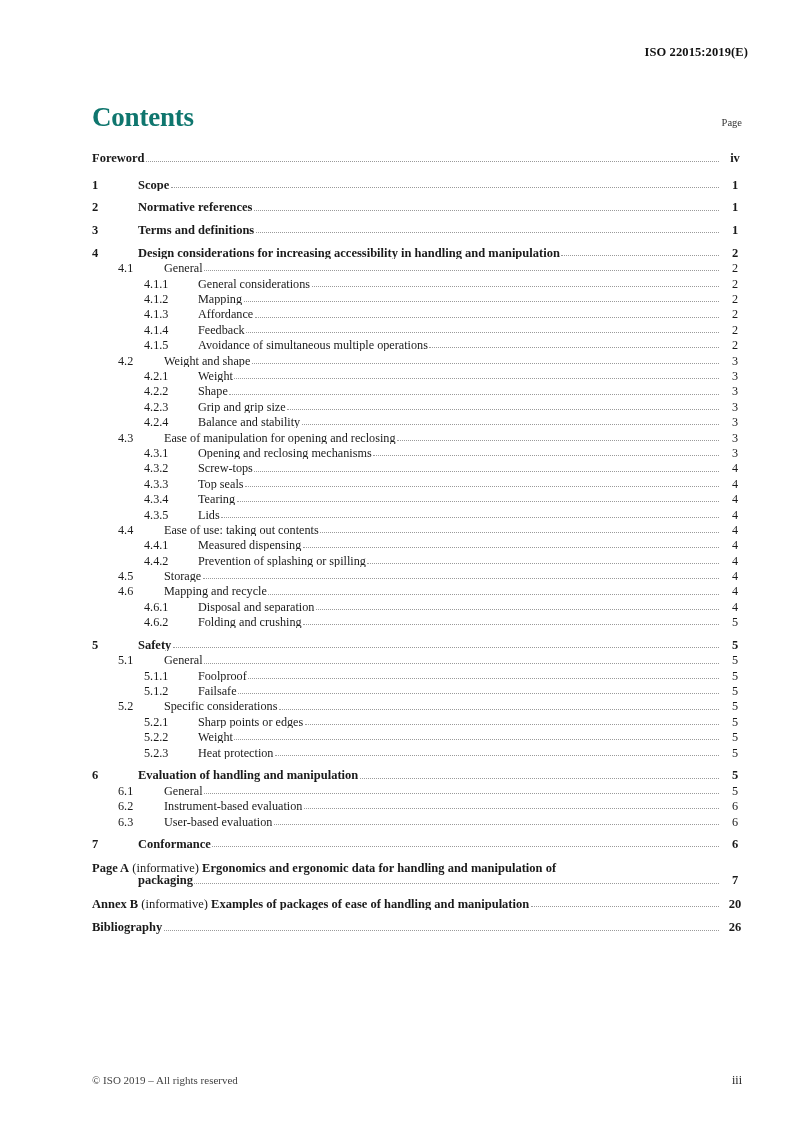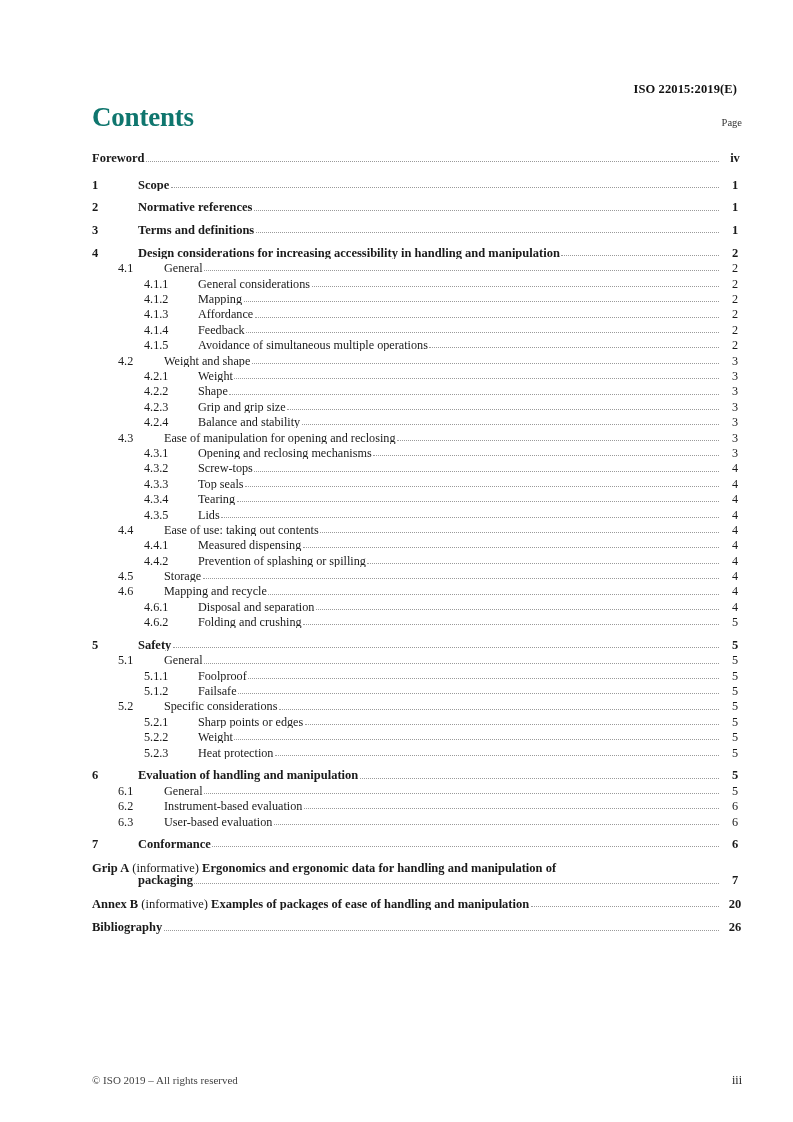--- a/index.html
+++ b/index.html
@@ -20,27 +20,26 @@
     margin: 0 auto;
     background: #ffffff;
     overflow: hidden;
     box-sizing: border-box;
   }
 
   
   .doc-header {
     position: absolute;
     top: 45px;
-    right: 56px;
+    right: 45px;
     font-weight: bold;
     font-size: 12.5px;
     letter-spacing: 0.1px;
     color: #111;
     white-space: nowrap;
-    margin-top: 37px;
   }
 
   
   .title-row {
     position: absolute;
     top: 104px;
     left: 92px;
     right: 51px;
     display: flex;
     align-items: flex-end;
@@ -522,21 +521,21 @@
         <span class="num">7</span>
         <span class="label-wrap">
           <span class="label">Conformance</span>
           <span class="leader"></span>
           <span class="pg">6</span>
         </span>
       </div>
       <div class="toc-row lvl-annex">
         <span class="num"></span>
         <span class="annex-body">
-          <span class="annex-line1"><span>Grip A</span><span class="annex-kind"> (informative) </span><span>Ergonomics and ergonomic data for handling and manipulation of</span></span>
+          <span class="annex-line1"><span>Page A</span><span class="annex-kind"> (informative) </span><span>Ergonomics and ergonomic data for handling and manipulation of</span></span>
           <span class="annex-line2">
             <span class="label">packaging</span>
             <span class="leader"></span>
             <span class="pg">7</span>
           </span>
         </span>
       </div>
       <div class="toc-row lvl-annex">
         <span class="num"></span>
         <span class="label-wrap">

